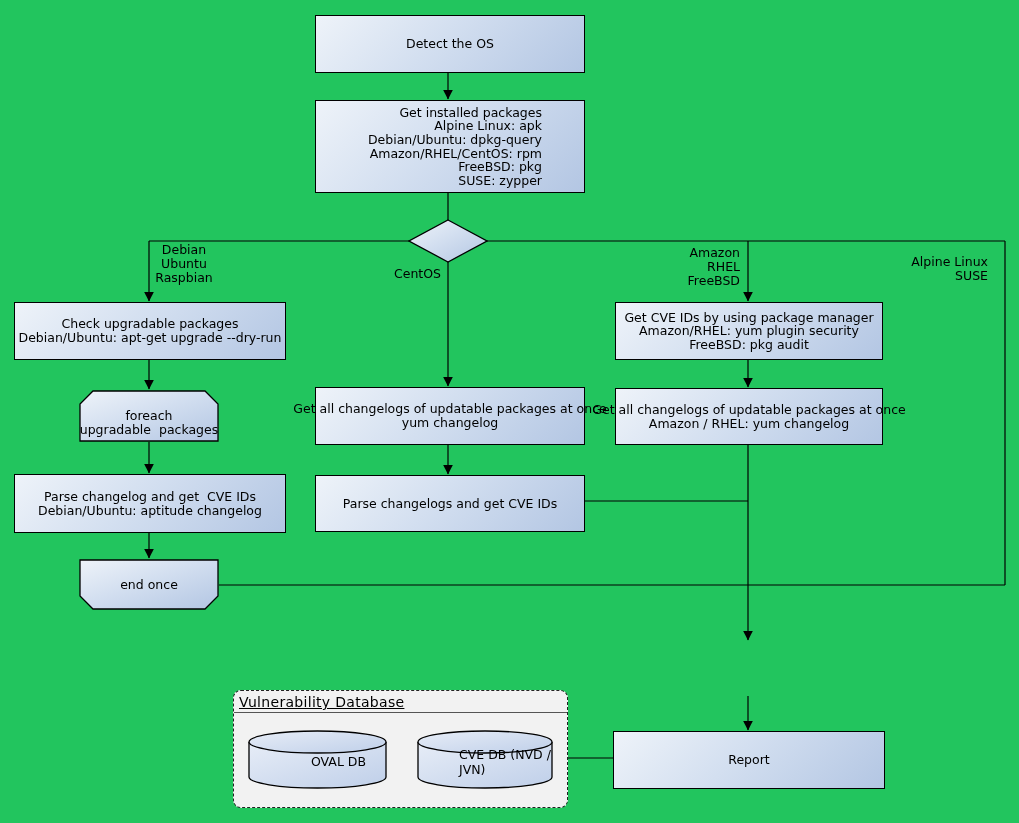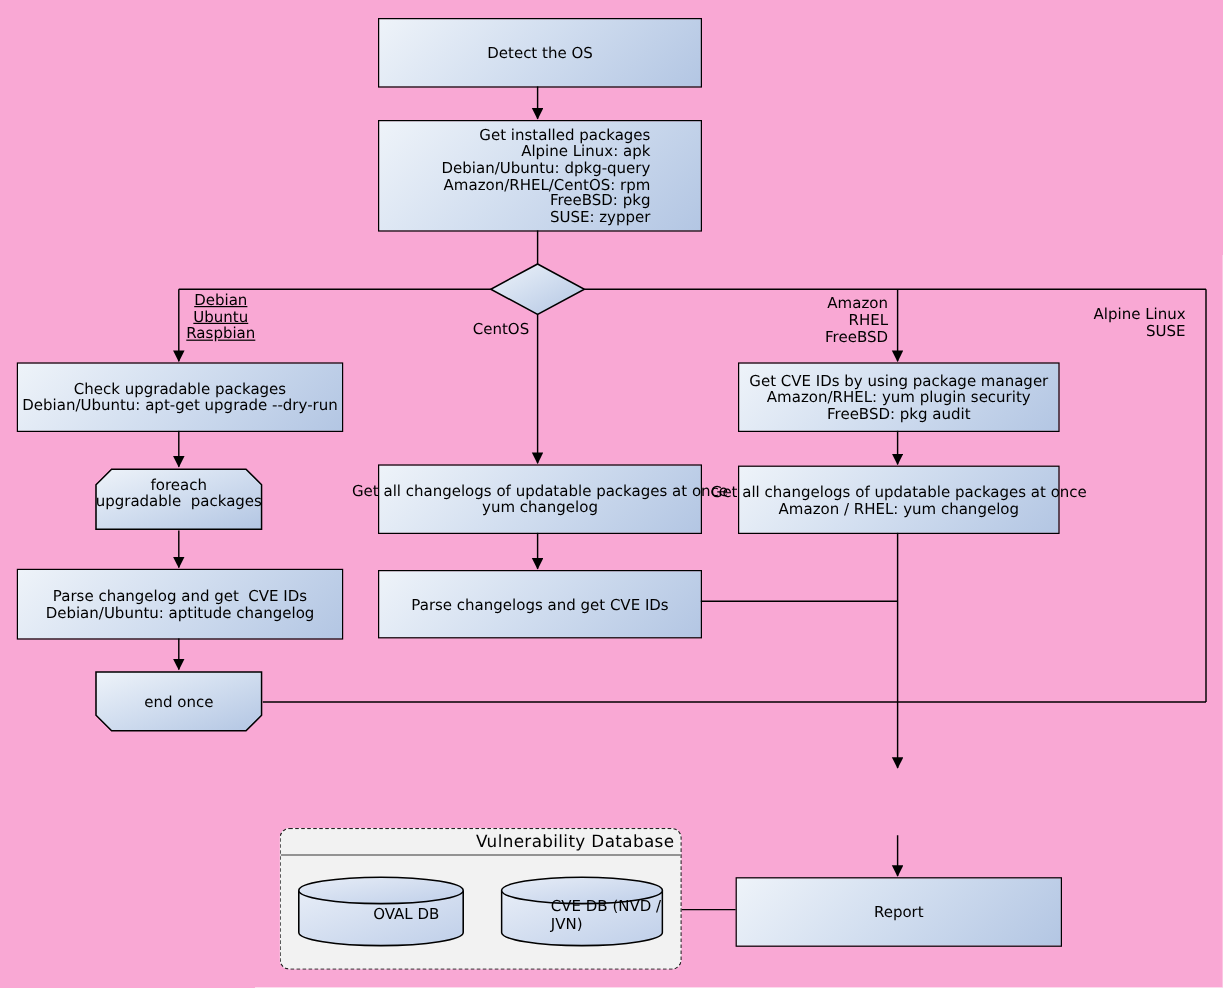--- a/index.html
+++ b/index.html
@@ -1,17 +1,17 @@
 <!DOCTYPE html>
 <html><head>
 <meta charset="utf-8">
 <style>
   html,body{margin:0;padding:0;background:#ffffff;}
   .canvas{
-    position:relative;width:1019px;height:823px;background:#f9a8d4;
+    position:relative;width:1019px;height:823px;background:#22c55e;
     font-family:"DejaVu Sans","Liberation Sans",sans-serif;color:#000;
     overflow:hidden;
   }
   svg.edges{position:absolute;left:0;top:0;}
   .node{
     position:absolute;display:flex;align-items:center;justify-content:center;
     border:1.3px solid #000;
     background:linear-gradient(135deg,#eef3f9 0%,#d3dff0 45%,#b3c6e3 100%);
     font-size:12.5px;line-height:13.6px;
   }
@@ -20,30 +20,30 @@
   .node.align-right .lbl{text-align:right;padding-right:42px;}
   .shape{position:absolute;}
   .shape-label{
     position:absolute;display:flex;align-items:center;justify-content:center;
     font-size:12.5px;line-height:14px;
   }
   .shape-label .lbl{white-space:pre;text-align:center;}
   .edge-label{
     position:absolute;font-size:12.5px;line-height:14px;white-space:pre;
   }
-  .edge-label.center{text-align:center;text-decoration:underline;}
+  .edge-label.center{text-align:center;}
   .edge-label.right{text-align:right;}
   .db-box{
     position:absolute;left:233px;top:690px;width:335px;height:118px;
     background:#f2f2f2;border:1.6px dashed #222;border-radius:8px;
     box-sizing:border-box;
   }
   .db-header{
-    font-size:14px;letter-spacing:0.3px;text-align:right;
-    padding:3px 5px 2px 5px;border-bottom:1px solid #555;
+    font-size:14px;letter-spacing:0.3px;text-align:left;
+    padding:3px 5px 2px 5px;border-bottom:1px solid #555;text-decoration:underline;
   }
   .cyl-label{
     position:absolute;display:flex;align-items:center;justify-content:center;
     font-size:12.5px;padding-top:4px;box-sizing:border-box;padding-left:42px;
   }
 </style>
 </head>
 <body>
 
 <div class="canvas">
@@ -108,21 +108,21 @@
   </svg>
 
   <div class="node" style="left:14px;top:302px;width:270px;height:56px">
     <div class="lbl">Check upgradable packages
 Debian/Ubuntu: apt-get upgrade --dry-run</div>
   </div>
 
   <svg class="shape" style="left:79px;top:390px" width="140" height="52">
     <polygon points="14,1 126,1 139,14 139,51 1,51 1,14" fill="url(#nodeGrad)" stroke="#000" stroke-width="1.3"></polygon>
   </svg>
-  <div class="shape-label" style="left:79px;top:390px;width:140px;height:42px">
+  <div class="shape-label" style="left:79px;top:402px;width:140px;height:42px">
     <div class="lbl">foreach
 upgradable  packages</div>
   </div>
 
   <div class="node" style="left:14px;top:474px;width:270px;height:57px">
     <div class="lbl">Parse changelog and get  CVE IDs
 Debian/Ubuntu: aptitude changelog</div>
   </div>
 
   <svg class="shape" style="left:79px;top:559px" width="140" height="51">

